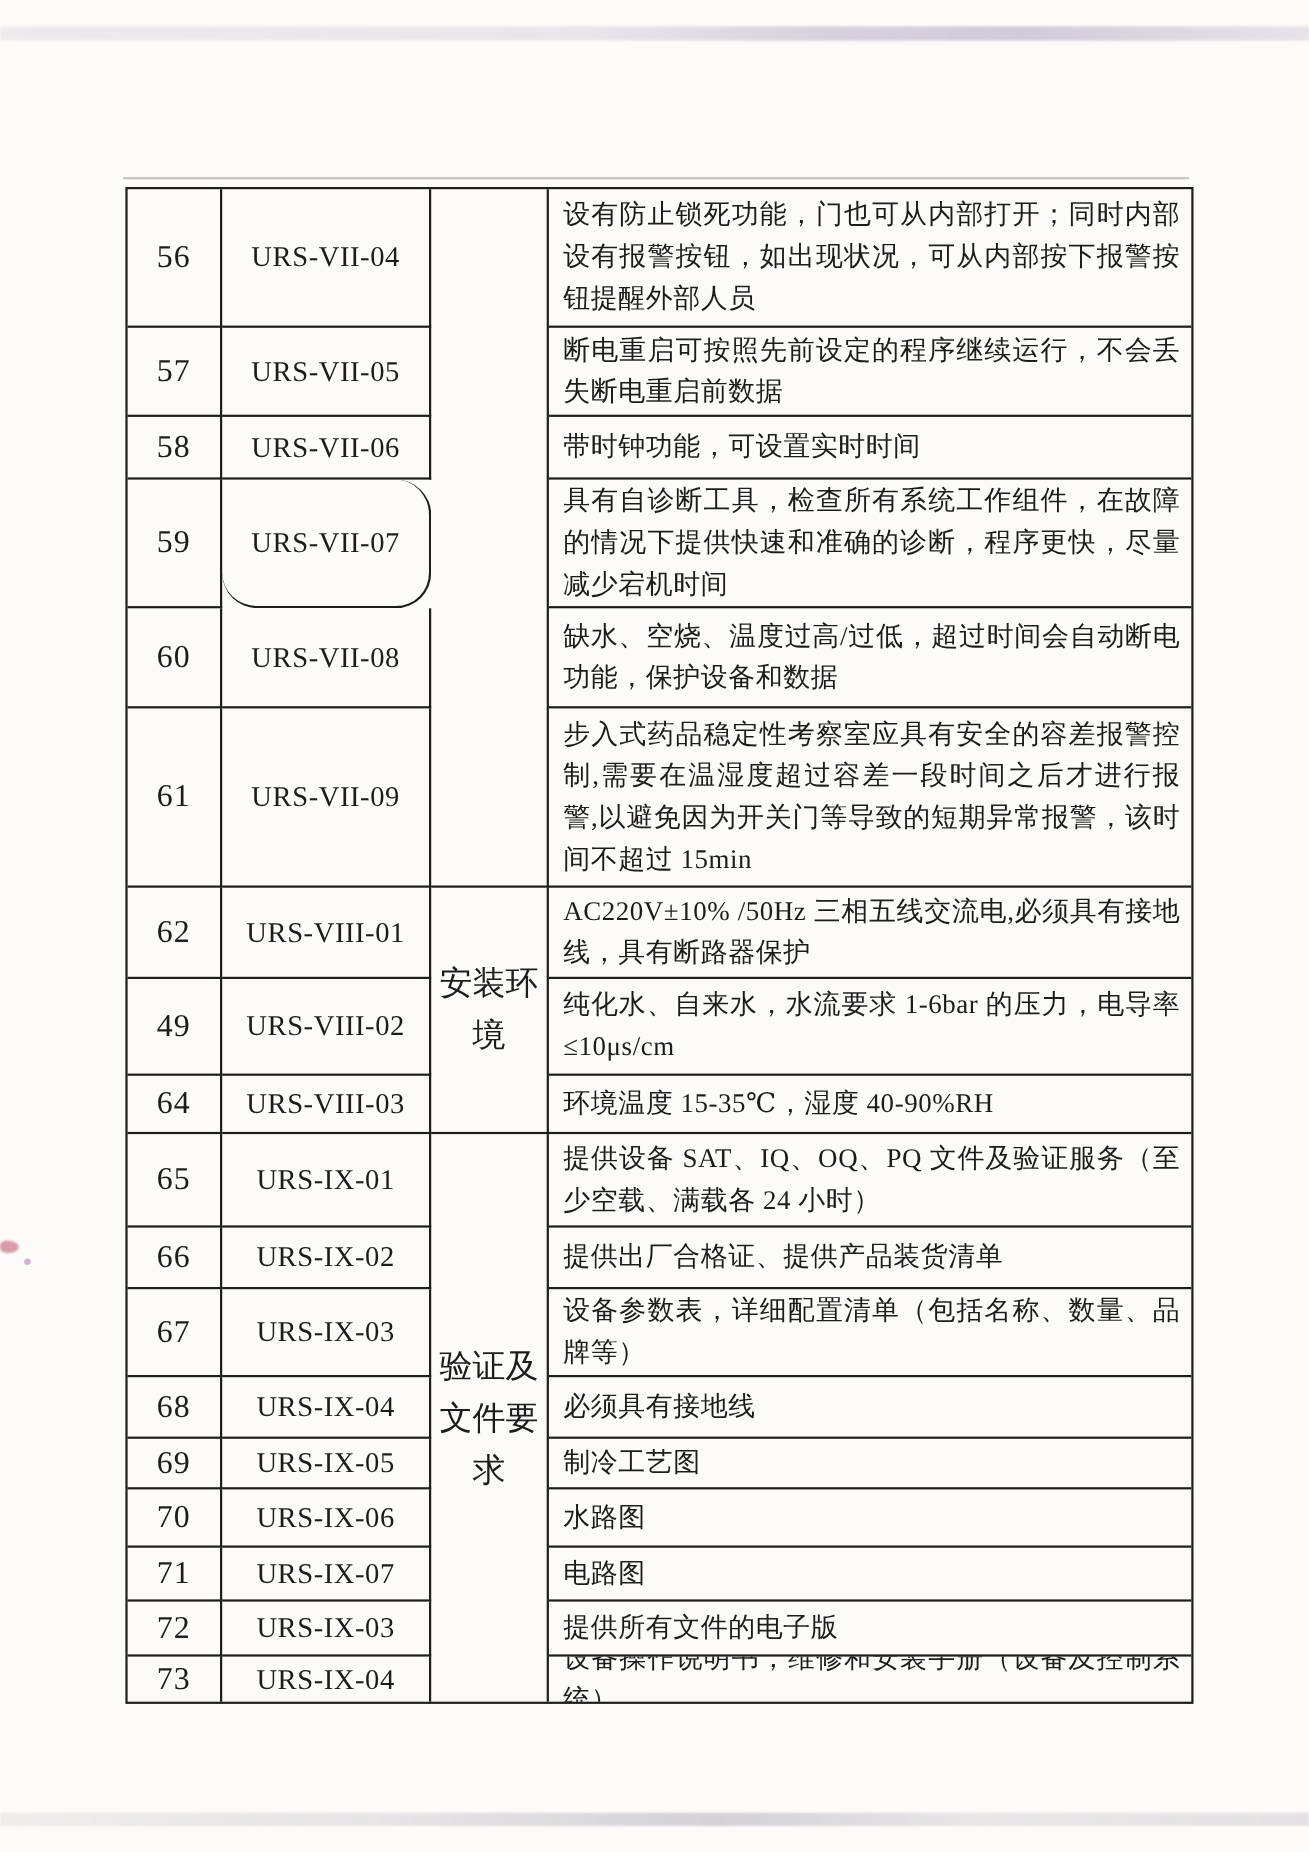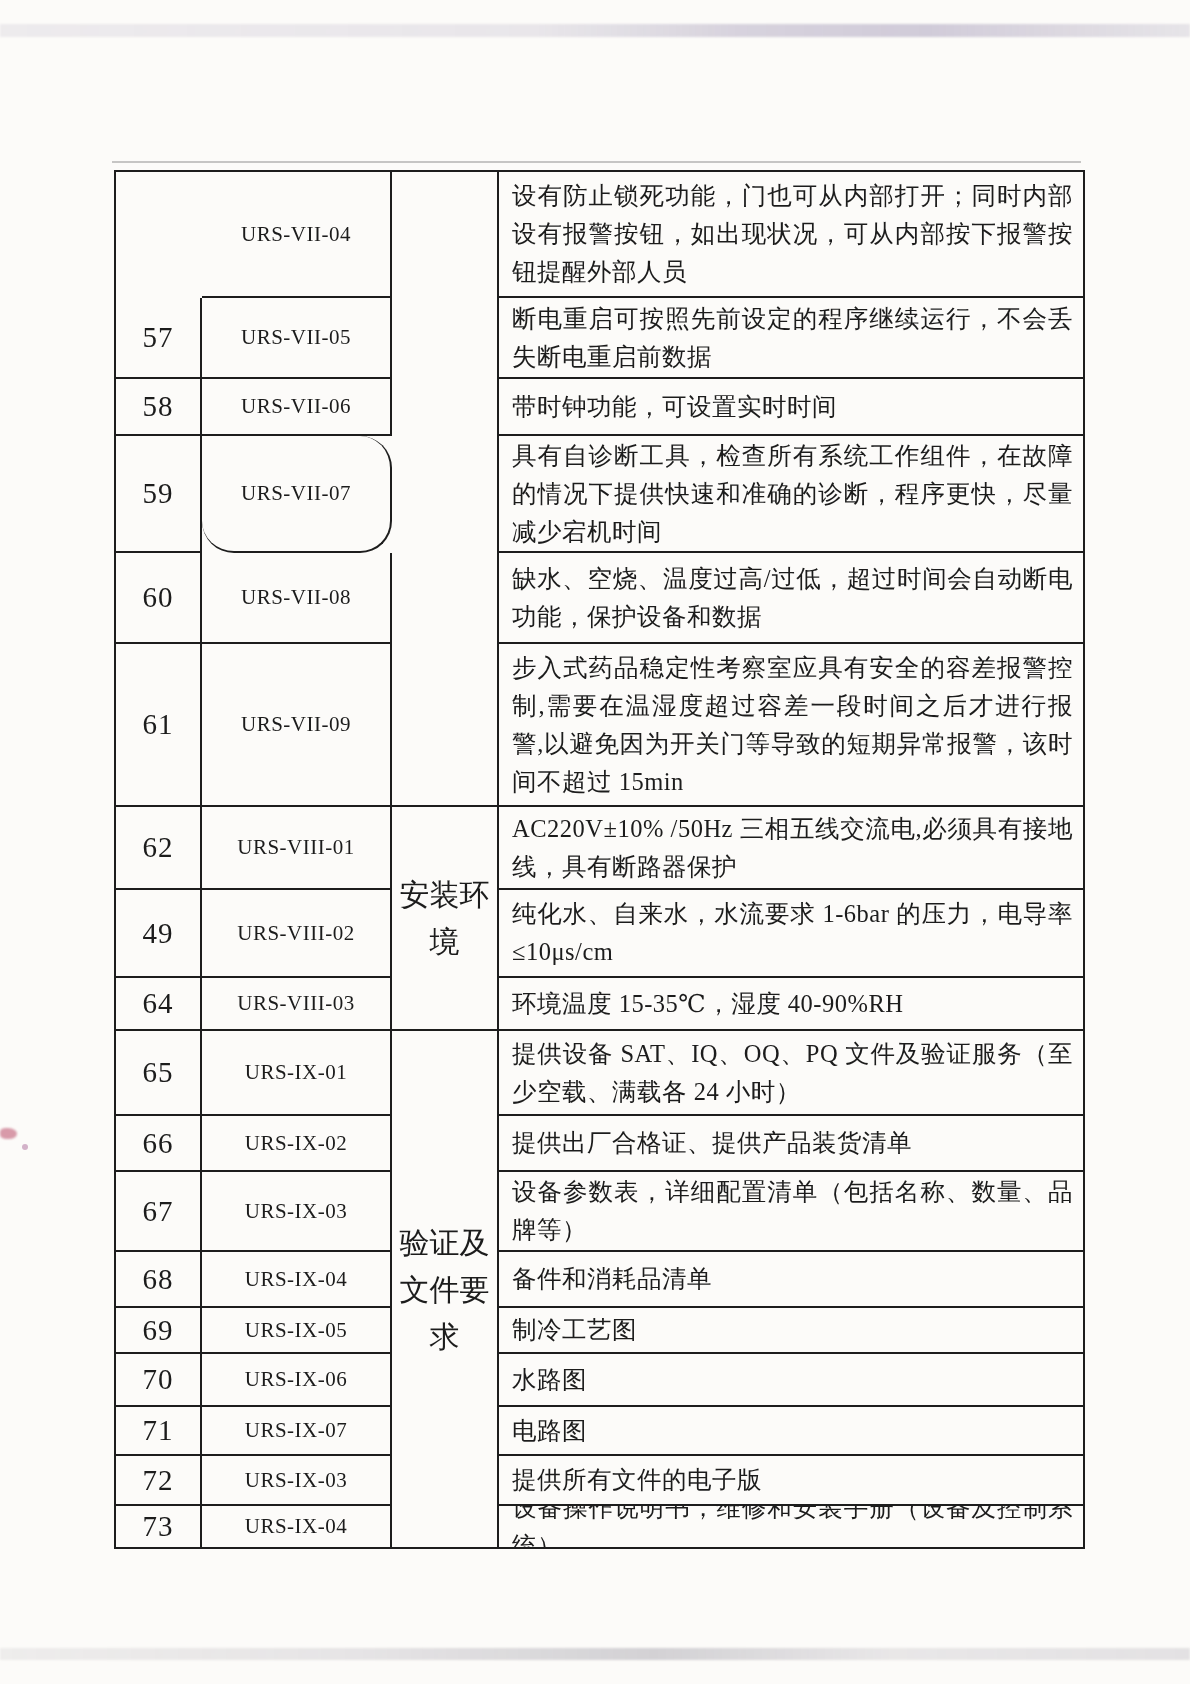--- a/index.html
+++ b/index.html
@@ -62,21 +62,21 @@
     overflow:hidden;
   }
   .cell.no-right{border-right:none;}
   .cell.no-bottom{border-bottom:none;}
   .num-cell{
     justify-content:center;
     font-size:29px;letter-spacing:1px;
   }
   .code-cell{
     justify-content:center;
-    font-size:21px;letter-spacing:0.5px;white-space:nowrap;
+    font-size:26px;letter-spacing:0.5px;white-space:nowrap;
   }
   .cat-cell{
     justify-content:center;text-align:center;
     font-size:30px;line-height:47px;
     padding:4px 5px;
   }
   .desc-cell{
     justify-content:flex-start;
     padding:3px 10px 3px 13px;
     font-size:24.5px;line-height:38px;letter-spacing:0.5px;
@@ -87,20 +87,21 @@
 </head>
 <body>
 
 <div class="scan-band-top"></div>
 <div class="scan-band-bottom"></div>
 <div class="smudge-pink"></div>
 <div class="smudge-pink-dot"></div>
 <div class="pre-top-line"></div>
 
 <div class="urs-table" id="urs-table" style="grid-template-rows: 126px 81px 57px 117px 91px 163px 83px 88px 53px 85px 56px 80px 56px 46px 53px 49px 50px 41px;">
+    <div class="cell num-cell" style="grid-area: 1 / 1;">56</div>
     <div class="cell code-cell" style="grid-area: 1 / 2;">URS-VII-04</div>
     <div class="cell cat-cell" style="grid-area: 1 / 3 / span 6;"></div>
     <div class="cell desc-cell no-right" style="grid-area: 1 / 4;">
       <div class="inner">设有防止锁死功能，门也可从内部打开；同时内部设有报警按钮，如出现状况，可从内部按下报警按钮提醒外部人员</div>
     </div>
     <div class="cell num-cell" style="grid-area: 2 / 1;">57</div>
     <div class="cell code-cell" style="grid-area: 2 / 2;">URS-VII-05</div>
     <div class="cell desc-cell no-right" style="grid-area: 2 / 4;">
       <div class="inner">断电重启可按照先前设定的程序继续运行，不会丢失断电重启前数据</div>
     </div>
@@ -152,21 +153,21 @@
       <div class="inner">提供出厂合格证、提供产品装货清单</div>
     </div>
     <div class="cell num-cell" style="grid-area: 12 / 1;">67</div>
     <div class="cell code-cell" style="grid-area: 12 / 2;">URS-IX-03</div>
     <div class="cell desc-cell no-right" style="grid-area: 12 / 4;">
       <div class="inner">设备参数表，详细配置清单（包括名称、数量、品牌等）</div>
     </div>
     <div class="cell num-cell" style="grid-area: 13 / 1;">68</div>
     <div class="cell code-cell" style="grid-area: 13 / 2;">URS-IX-04</div>
     <div class="cell desc-cell no-right" style="grid-area: 13 / 4;">
-      <div class="inner">备件和消耗品清单</div>
+      <div class="inner">必须具有接地线</div>
     </div>
     <div class="cell num-cell" style="grid-area: 14 / 1;">69</div>
     <div class="cell code-cell" style="grid-area: 14 / 2;">URS-IX-05</div>
     <div class="cell desc-cell no-right" style="grid-area: 14 / 4;">
       <div class="inner">制冷工艺图</div>
     </div>
     <div class="cell num-cell" style="grid-area: 15 / 1;">70</div>
     <div class="cell code-cell" style="grid-area: 15 / 2;">URS-IX-06</div>
     <div class="cell desc-cell no-right" style="grid-area: 15 / 4;">
       <div class="inner">水路图</div>

